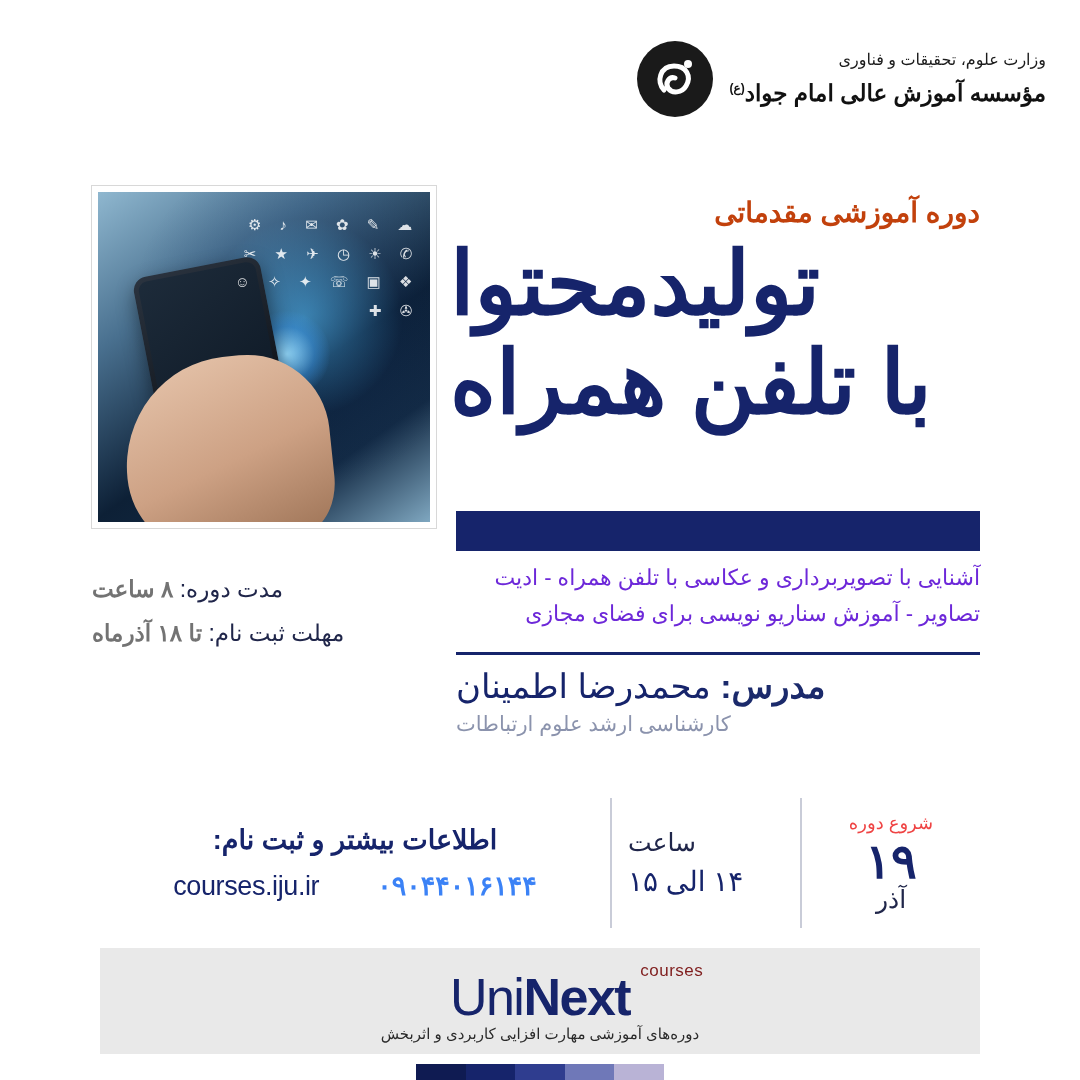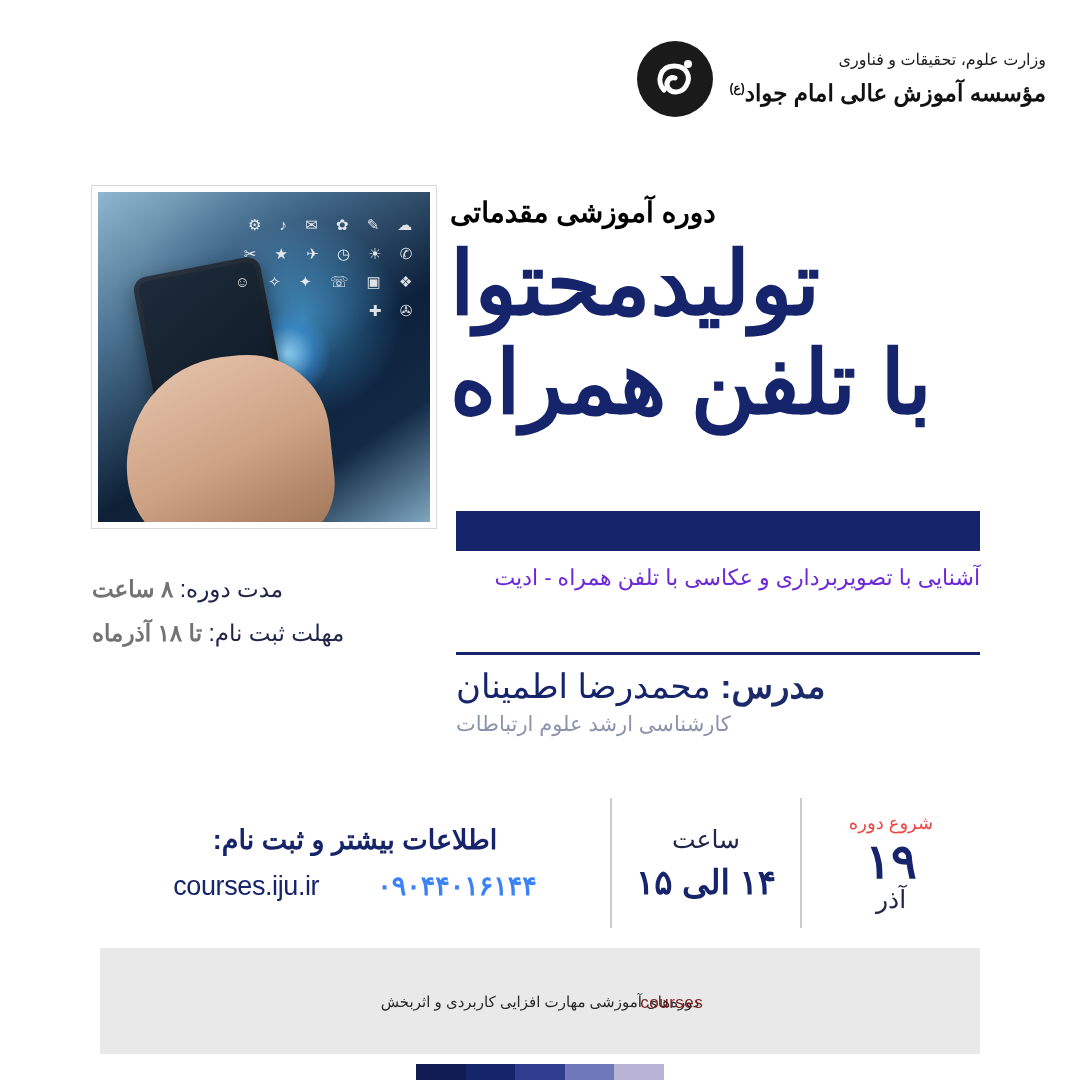--- a/index.html
+++ b/index.html
@@ -64,23 +64,23 @@
   .title-block {
     position: absolute;
     top: 196px;
     right: 100px;
     width: 530px;
     text-align: left;
     direction: rtl;
   }
   .kicker {
     font-size: 28px;
-    color: #000000;
-    font-weight: bold;
-    text-align: left;
+    color: #c2410c;
+    font-weight: bold;
+    text-align: right;
     letter-spacing: -0.5px;
   }
   .main-title {
     font-size: 88px;
     line-height: 1.12;
     font-weight: bold;
     color: #16246b;
     text-align: left;
     margin-top: 6px;
     letter-spacing: -2px;
@@ -289,30 +289,30 @@
     font-weight: bold;
     letter-spacing: -0.4px;
   }
   .contact-site {
     font-size: 27px;
     color: #16246b;
     letter-spacing: -0.4px;
   }
   .cell-time {
     flex: 0 0 188px;
-    text-align: center;
+    text-align: left;
   }
   .time-label {
     font-size: 25px;
     color: #20264a;
     letter-spacing: -0.4px;
   }
   .time-value {
-    font-size: 34px;
-    font-weight: bold;
+    font-size: 28px;
+    font-weight: normal;
     color: #16246b;
     margin-top: 8px;
     letter-spacing: -0.5px;
   }
   .cell-start {
     flex: 0 0 178px;
     text-align: center;
   }
   .start-label {
     font-size: 18px;
@@ -415,20 +415,21 @@
     <div class="main-title">
       <span>تولیدمحتوا</span>
       <span class="line2">با تلفن همراه</span>
     </div>
   </div>
 
   <div class="blue-bar"></div>
 
   <div class="desc">
     <div>آشنایی با تصویربرداری و عکاسی با تلفن همراه - ادیت</div>
+    <div>تصاویر - آموزش سناریو نویسی برای فضای مجازی</div>
   </div>
   <div class="desc-rule"></div>
 
   <div class="instructor">
     <div class="instructor-line">
       <span class="lbl">مدرس:</span>
       <span class="nm">محمدرضا اطمینان</span>
     </div>
     <div class="instructor-sub">کارشناسی ارشد علوم ارتباطات</div>
   </div>
@@ -470,20 +471,23 @@
       <div class="contact-row">
         <div class="contact-phone">۰۹۰۴۴۰۱۶۱۴۴</div>
         <div class="contact-site">courses.iju.ir</div>
       </div>
     </div>
   </div>
 
   <div class="footer">
     <div class="footer-inner">
       <div class="footer-courses">courses</div>
+      <div class="footer-logo">
+        <span class="uni">Uni</span><span class="next">Next</span>
+      </div>
       <div class="footer-tag">دوره‌های آموزشی مهارت افزایی کاربردی و اثربخش</div>
     </div>
   </div>
 
   <div class="bottom-bar">
       <span style="background: rgb(185, 179, 214);"></span>
       <span style="background: rgb(111, 120, 184);"></span>
       <span style="background: rgb(47, 61, 143);"></span>
       <span style="background: rgb(22, 36, 107);"></span>
       <span style="background: rgb(15, 27, 82);"></span>

